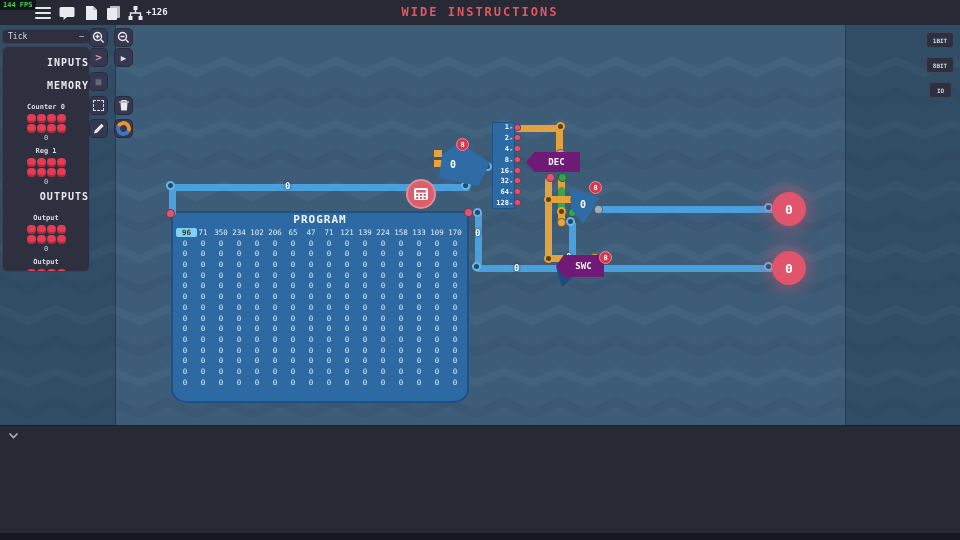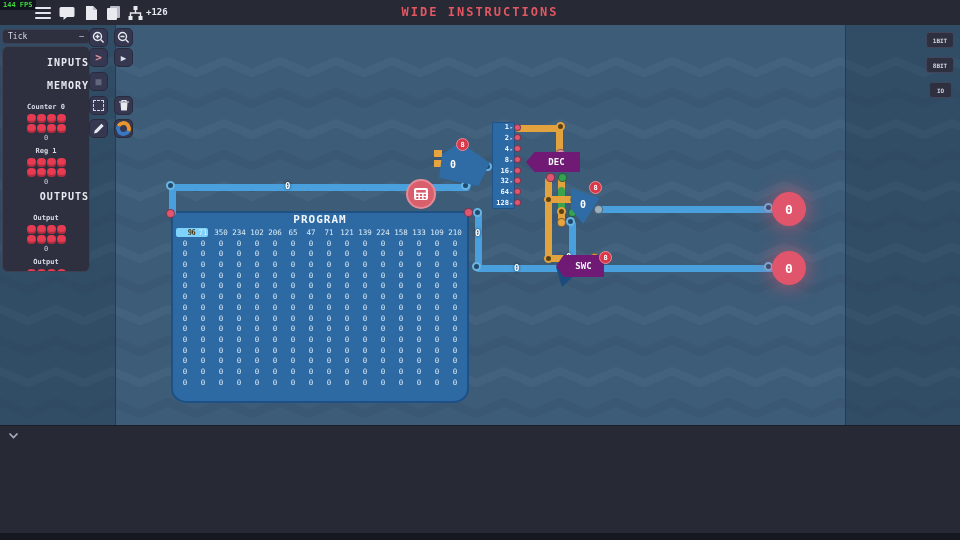--- a/index.html
+++ b/index.html
@@ -37,21 +37,21 @@
   .pin-yellow{background:#e8c06a;}
   .pin-gray{background:#9ab0bd;}
   .wlabel{position:absolute;color:#fff;font-size:9px;font-weight:bold;z-index:5;text-shadow:0 0 3px rgba(5,25,50,.9);}
   .badge{position:absolute;width:13px;height:13px;border-radius:50%;background:#d93848;border:1px solid #ef8a95;color:#fff;font-size:7px;font-weight:bold;display:flex;align-items:center;justify-content:center;z-index:6;}
 
   
   #program{position:absolute;left:171px;top:168px;width:298px;height:192px;background:#2d6aa4;border-radius:3px 3px 16px 16px/3px 3px 14px 14px;box-shadow:inset 0 0 0 2px rgba(18,58,105,.55);z-index:1;margin-top:18px;}
   #program-title{text-align:center;color:#f2f6fa;font-size:11px;font-weight:bold;letter-spacing:1px;padding-top:2px;}
   #program-grid{position:absolute;left:5px;top:17px;width:288px;display:grid;grid-template-columns:repeat(16,18px);grid-auto-rows:10.7px;}
   .pcell{color:#dcebf6;font-size:7.5px;text-align:center;line-height:10.7px;}
-  .pcell .hl{background:#7dd3fc;color:#4a2e06;font-weight:bold;border-radius:2px;padding:0 12px;font-family:Liberation Serif, serif;}
+  .pcell .hl{background:#7dd3fc;color:#4a2e06;font-weight:bold;border-radius:2px;padding:0 6px;}
 
   
   #splitter{position:absolute;left:492px;top:97px;width:23px;height:87px;background:#2c6aa6;border-radius:2px;z-index:2;box-shadow:inset 0 0 0 1px rgba(18,58,105,.5);}
   .sprow{position:relative;height:10.8px;display:flex;align-items:center;justify-content:flex-end;padding-right:2px;}
   .splab{color:#f0f5fa;font-size:7px;font-weight:bold;}
   .spar{color:#cfe2f2;font-size:5px;margin-left:1px;}
   .sppin{position:absolute;right:-6px;top:1.5px;width:7px;height:7px;border-radius:50%;background:#e0556f;border:1px solid rgba(10,20,40,.45);}
 
   
   .comp-blue{position:absolute;background:#2f6ba5;z-index:4;}
@@ -125,21 +125,21 @@
             <div class="pcell">206</div>
             <div class="pcell">65</div>
             <div class="pcell">47</div>
             <div class="pcell">71</div>
             <div class="pcell">121</div>
             <div class="pcell">139</div>
             <div class="pcell">224</div>
             <div class="pcell">158</div>
             <div class="pcell">133</div>
             <div class="pcell">109</div>
-            <div class="pcell">210</div>
+            <div class="pcell">170</div>
             <div class="pcell">0</div>
             <div class="pcell">0</div>
             <div class="pcell">0</div>
             <div class="pcell">0</div>
             <div class="pcell">0</div>
             <div class="pcell">0</div>
             <div class="pcell">0</div>
             <div class="pcell">0</div>
             <div class="pcell">0</div>
             <div class="pcell">0</div>

